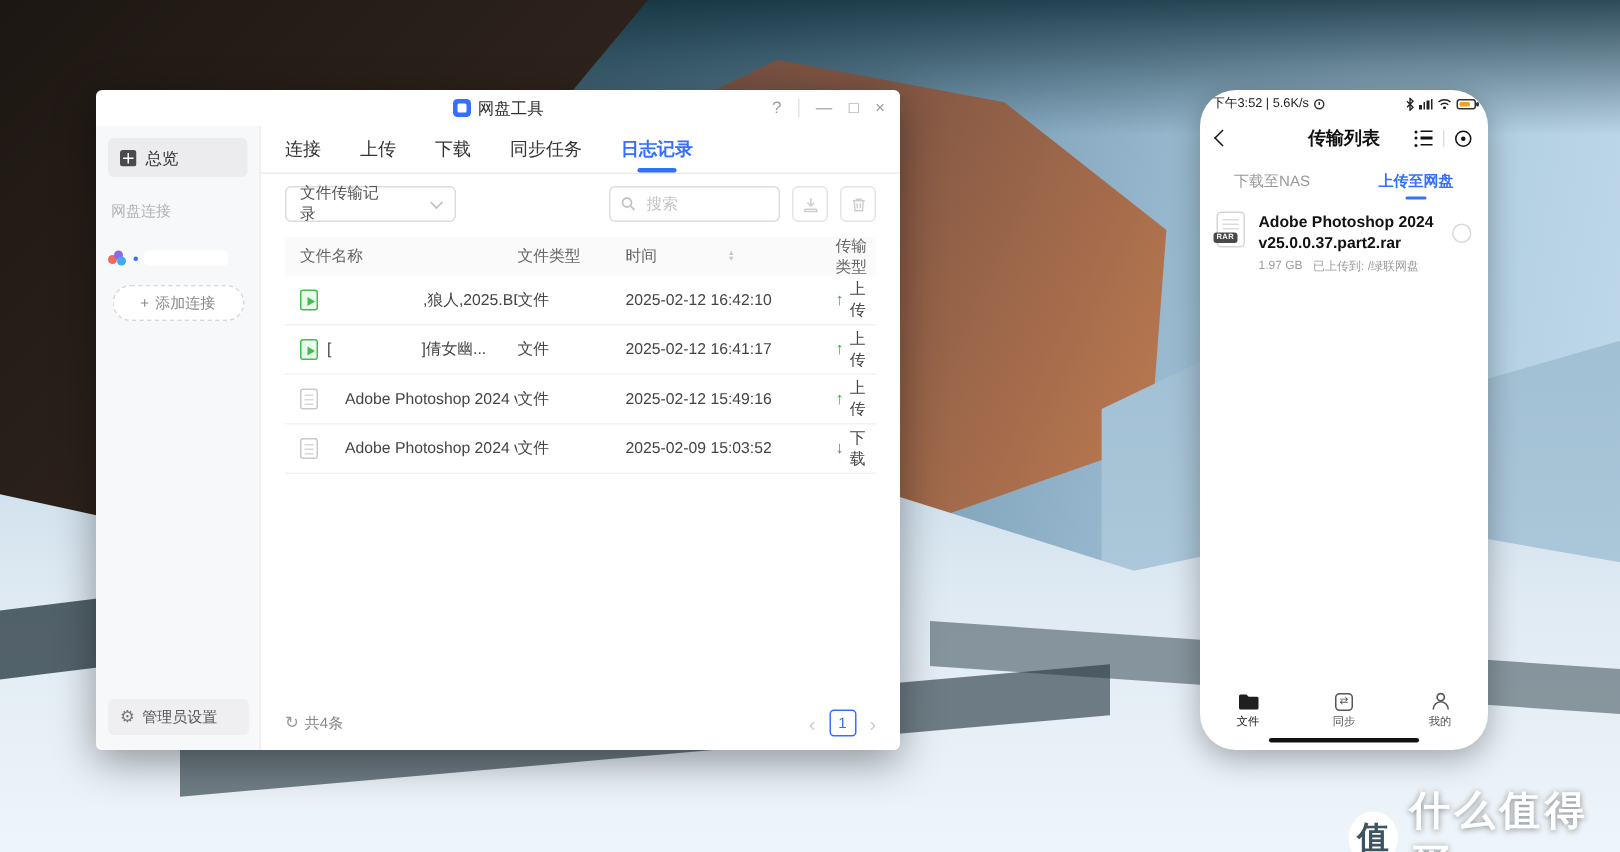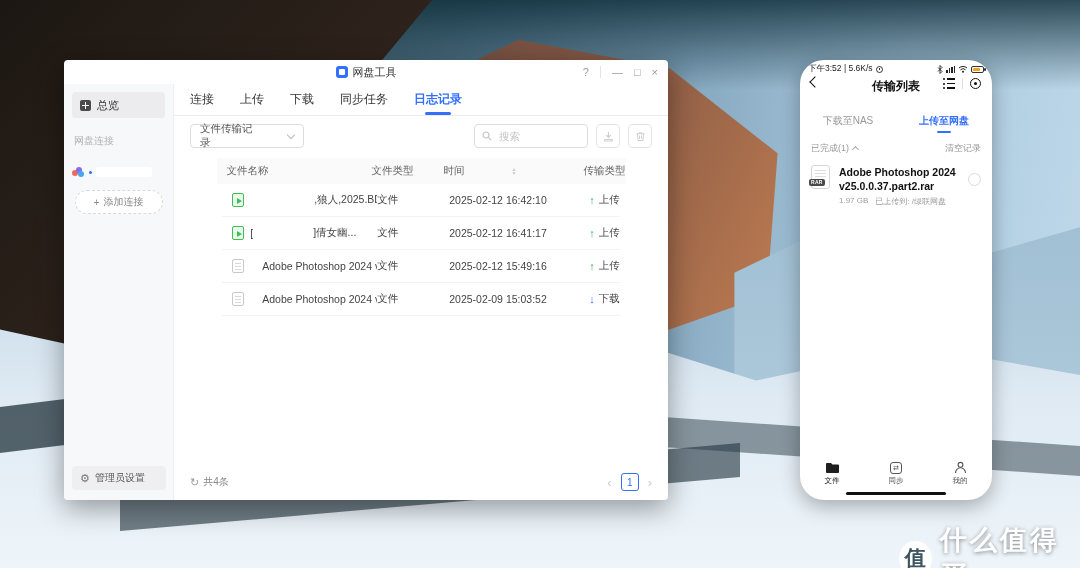--- a/index.html
+++ b/index.html
@@ -25,21 +25,21 @@
     clip-path:polygon(68% 48%,79% 38%,89% 46%,100% 40%,100% 72%,68% 72%);
     background:linear-gradient(180deg,#93b5cb,#b7d0e1);}
   .bg-snow{position:absolute;inset:0;
     clip-path:polygon(0 58%,12% 63%,25% 55%,40% 64%,55% 58%,70% 67%,85% 61%,100% 66%,100% 100%,0 100%);
     background:linear-gradient(180deg,#7fa3bd,#b9d2e4 35%,#dfeaf3 70%,#eef5fa);}
   .bg-band1{position:absolute;left:-40px;top:380px;width:520px;height:46px;background:#22333c;opacity:.75;transform:skewY(-7deg);}
   .bg-band2{position:absolute;left:120px;top:470px;width:620px;height:34px;background:#1d2e38;opacity:.6;transform:skewY(-5deg);}
   .bg-band3{position:absolute;left:620px;top:430px;width:460px;height:30px;background:#2a3c46;opacity:.5;transform:skewY(4deg);}
 
   
-  .window{position:absolute;left:64px;top:60px;width:604px;height:440px;background:#fff;
+  .window{position:absolute;left:64px;top:60px;width:536px;height:440px;background:#fff;
     border-radius:4px;box-shadow:0 8px 28px rgba(0,0,0,.38);display:flex;flex-direction:column;overflow:hidden;}
   .titlebar{height:24px;flex:0 0 auto;display:flex;align-items:center;justify-content:center;position:relative;}
   .title-center{display:flex;align-items:center;gap:5px;font-size:11px;color:#333;}
   .app-icon{width:12px;height:12px;background:#3370ff;border-radius:3px;position:relative;}
   .app-icon::after{content:"";position:absolute;inset:3px;background:#fff;border-radius:1px;}
   .controls{position:absolute;right:10px;top:0;height:24px;display:flex;align-items:center;gap:11px;color:#9a9a9a;font-size:11px;}
   .ctrl{cursor:default;line-height:1;}
   .ctrl-divider{width:1px;height:12px;background:#e3e3e3;}
 
   .win-body{flex:1;display:flex;min-height:0;}
@@ -111,21 +111,21 @@
   .p-status-left{display:flex;align-items:center;gap:3px;}
   .clock{width:7px;height:7px;border:1px solid #333;border-radius:50%;position:relative;}
   .clock::after{content:"";position:absolute;left:2.5px;top:1px;width:1px;height:2.5px;background:#333;}
   .p-status-right{display:flex;align-items:center;gap:3px;}
   .sig{display:flex;align-items:flex-end;gap:1px;}
   .sig i{width:1.5px;background:#222;display:block;}
   .batt{width:13px;height:7px;border:1px solid #333;border-radius:2px;position:relative;}
   .batt::before{content:"";position:absolute;left:1px;top:1px;bottom:1px;width:60%;background:#f2a11c;border-radius:1px;}
   .batt::after{content:"";position:absolute;right:-2.5px;top:1.5px;width:1.5px;height:3px;background:#333;border-radius:1px;}
 
-  .p-nav{height:28px;flex:0 0 auto;display:flex;align-items:flex-start;padding:0 11px;position:relative;}
+  .p-nav{height:28px;flex:0 0 auto;display:flex;align-items:center;padding:0 11px;position:relative;}
   .back-chevron{width:8px;height:8px;border-left:1.6px solid #111;border-bottom:1.6px solid #111;transform:rotate(45deg);cursor:pointer;}
   .p-title{position:absolute;left:50%;transform:translateX(-50%);font-size:12px;font-weight:bold;color:#111;}
   .p-nav-right{margin-left:auto;display:flex;align-items:center;gap:7px;}
   .list-icon{display:flex;flex-direction:column;gap:2.5px;cursor:pointer;}
   .li-row{display:flex;align-items:center;gap:2px;}
   .li-dot{width:2px;height:2px;background:#111;border-radius:50%;}
   .li-bar{width:8px;height:1.5px;background:#111;}
   .nav-divider{width:1px;height:11px;background:#ddd;}
   .record-icon{width:11px;height:11px;border:1.5px solid #111;border-radius:50%;position:relative;cursor:pointer;}
   .record-icon::after{content:"";position:absolute;left:50%;top:50%;width:3px;height:3px;margin:-1.5px 0 0 -1.5px;background:#111;border-radius:50%;}
@@ -395,27 +395,20 @@
 
   <div class="p-tabs">
     <div class="p-tab">
         <span>下载至NAS</span>
       </div>
     <div class="p-tab active">
         <span>上传至网盘</span>
       </div>
   </div>
 
-  <div class="p-section">
-    <div class="p-section-left">
-      <span>已完成(1)</span>
-      <span class="chev-up"></span>
-    </div>
-    <span>清空记录</span>
-  </div>
 
   <div class="p-item">
     <span class="rar-icon">
       <span class="rar-badge">RAR</span>
     </span>
     <div class="p-item-main">
       <div class="p-item-title">Adobe Photoshop 2024</div>
       <div class="p-item-title">v25.0.0.37.part2.rar</div>
       <div class="p-item-meta">
         <span>1.97 GB</span>

